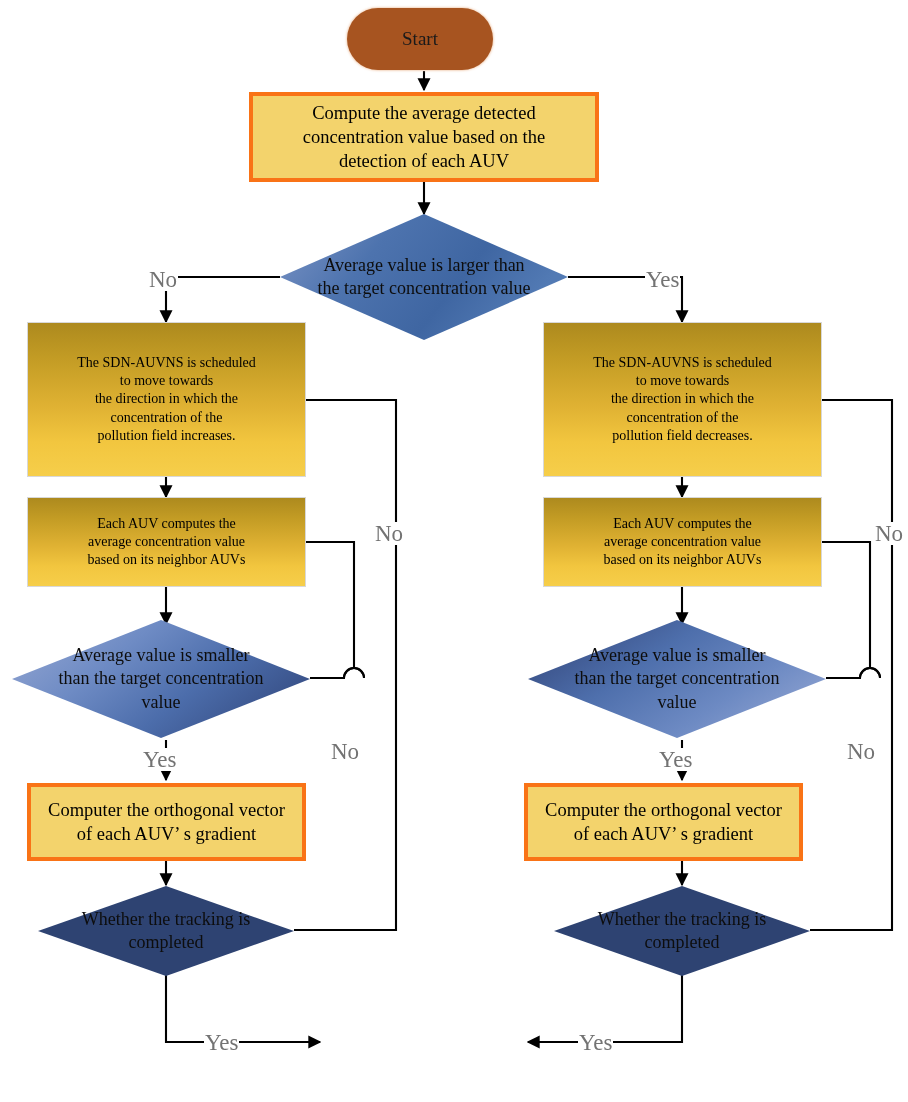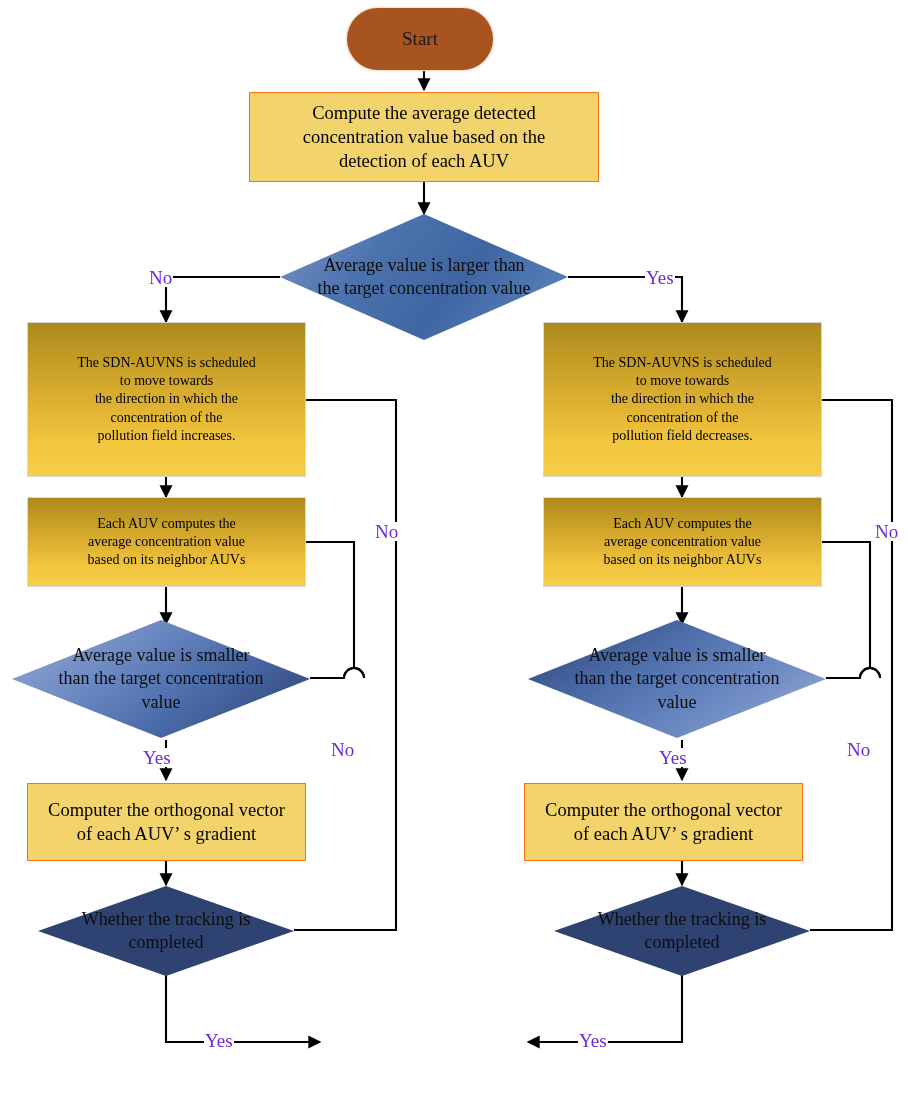--- a/index.html
+++ b/index.html
@@ -47,21 +47,21 @@
     border-radius: 999px;
     background: #A75420;
     color: #1a1a1a;
     font-size: 19px;
     box-shadow: 0 0 2px 1px rgba(240,200,170,0.75);
   }
 
   
   .proc-flat {
     background: #F3D36C;
-    border: 1px solid #f97316;
+    border: 4px solid #f97316;
     font-size: 18.5px;
   }
 
   
   .proc-grad {
     background: linear-gradient(180deg, #AD8A1E 0%, #C29B24 22%, #E0B233 55%, #F2C63F 78%, #F6CE4A 100%);
     border: 1px solid #d8d8d8;
     font-size: 14px;
   }
 
@@ -78,22 +78,22 @@
   .diamond .txt {
     position: relative;
     z-index: 1;
     font-size: 18px;
     color: #0d0d0d;
   }
 
   
   .elabel {
     position: absolute;
-    font-size: 19px;
-    color: #6d28d9;
+    font-size: 23px;
+    color: #737373;
     background: #ffffff;
     padding: 0 1px;
     line-height: 1;
     z-index: 3;
     white-space: nowrap;
   }
 </style>
 </head>
 <body>
 

